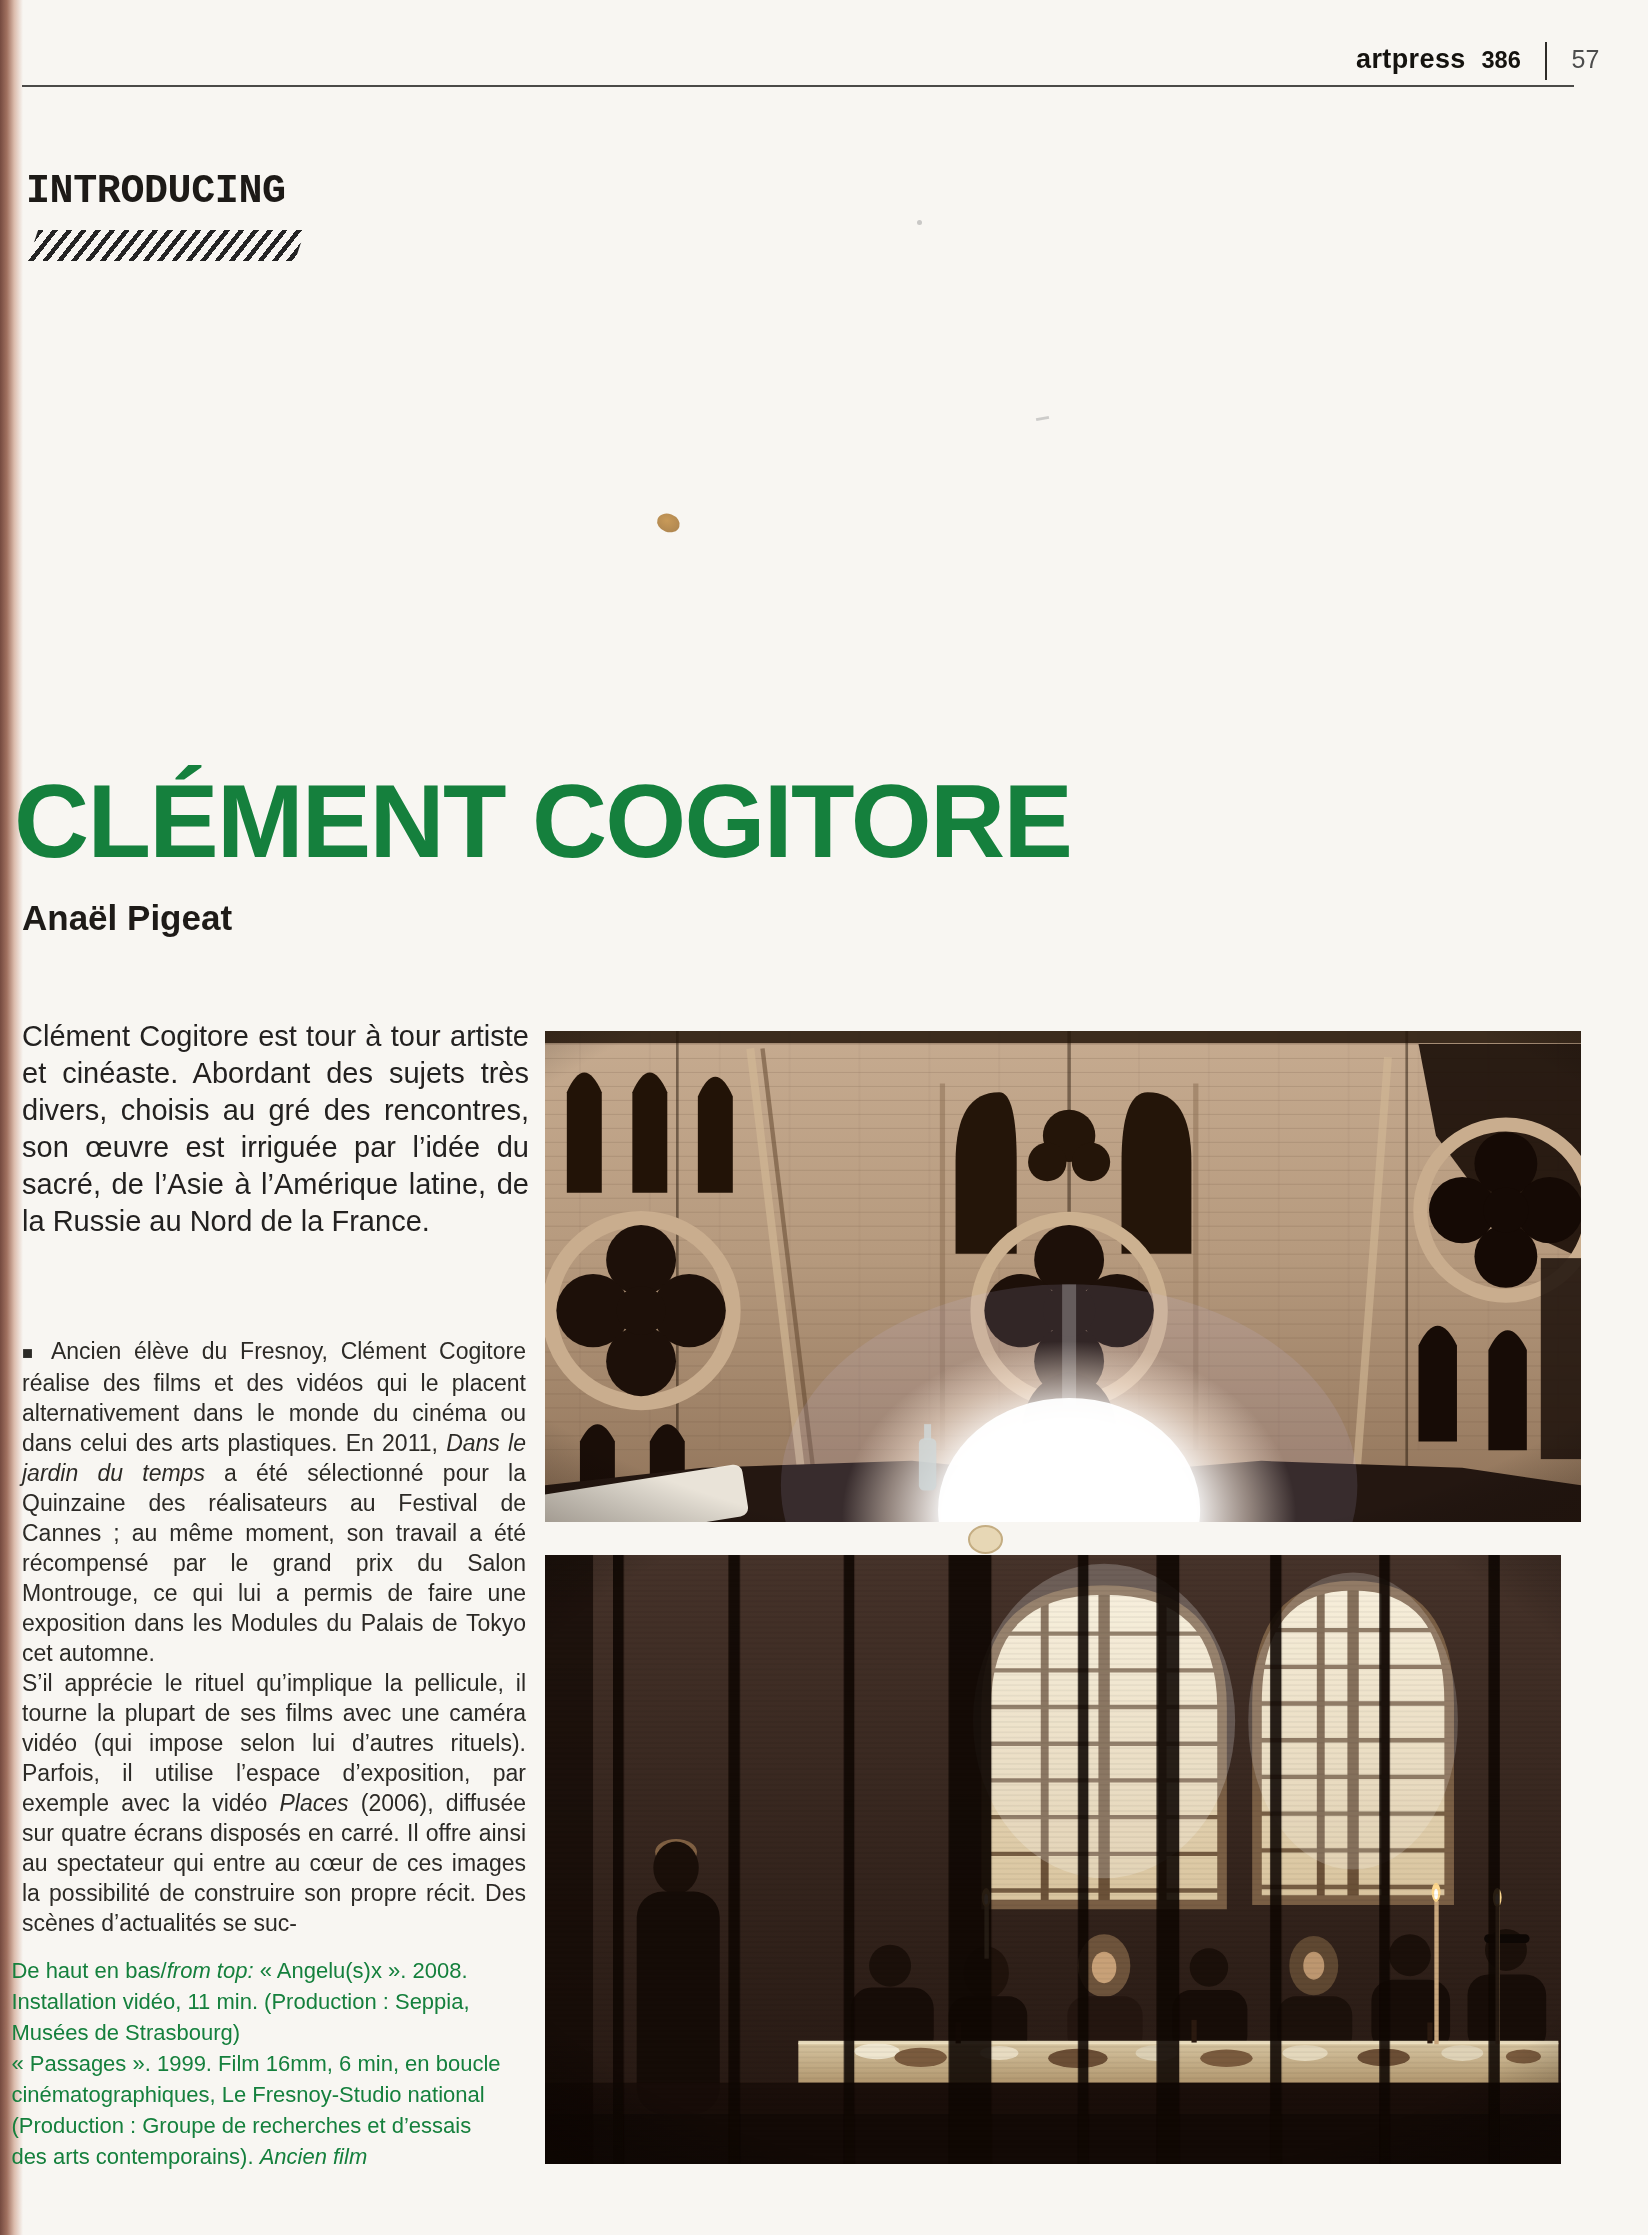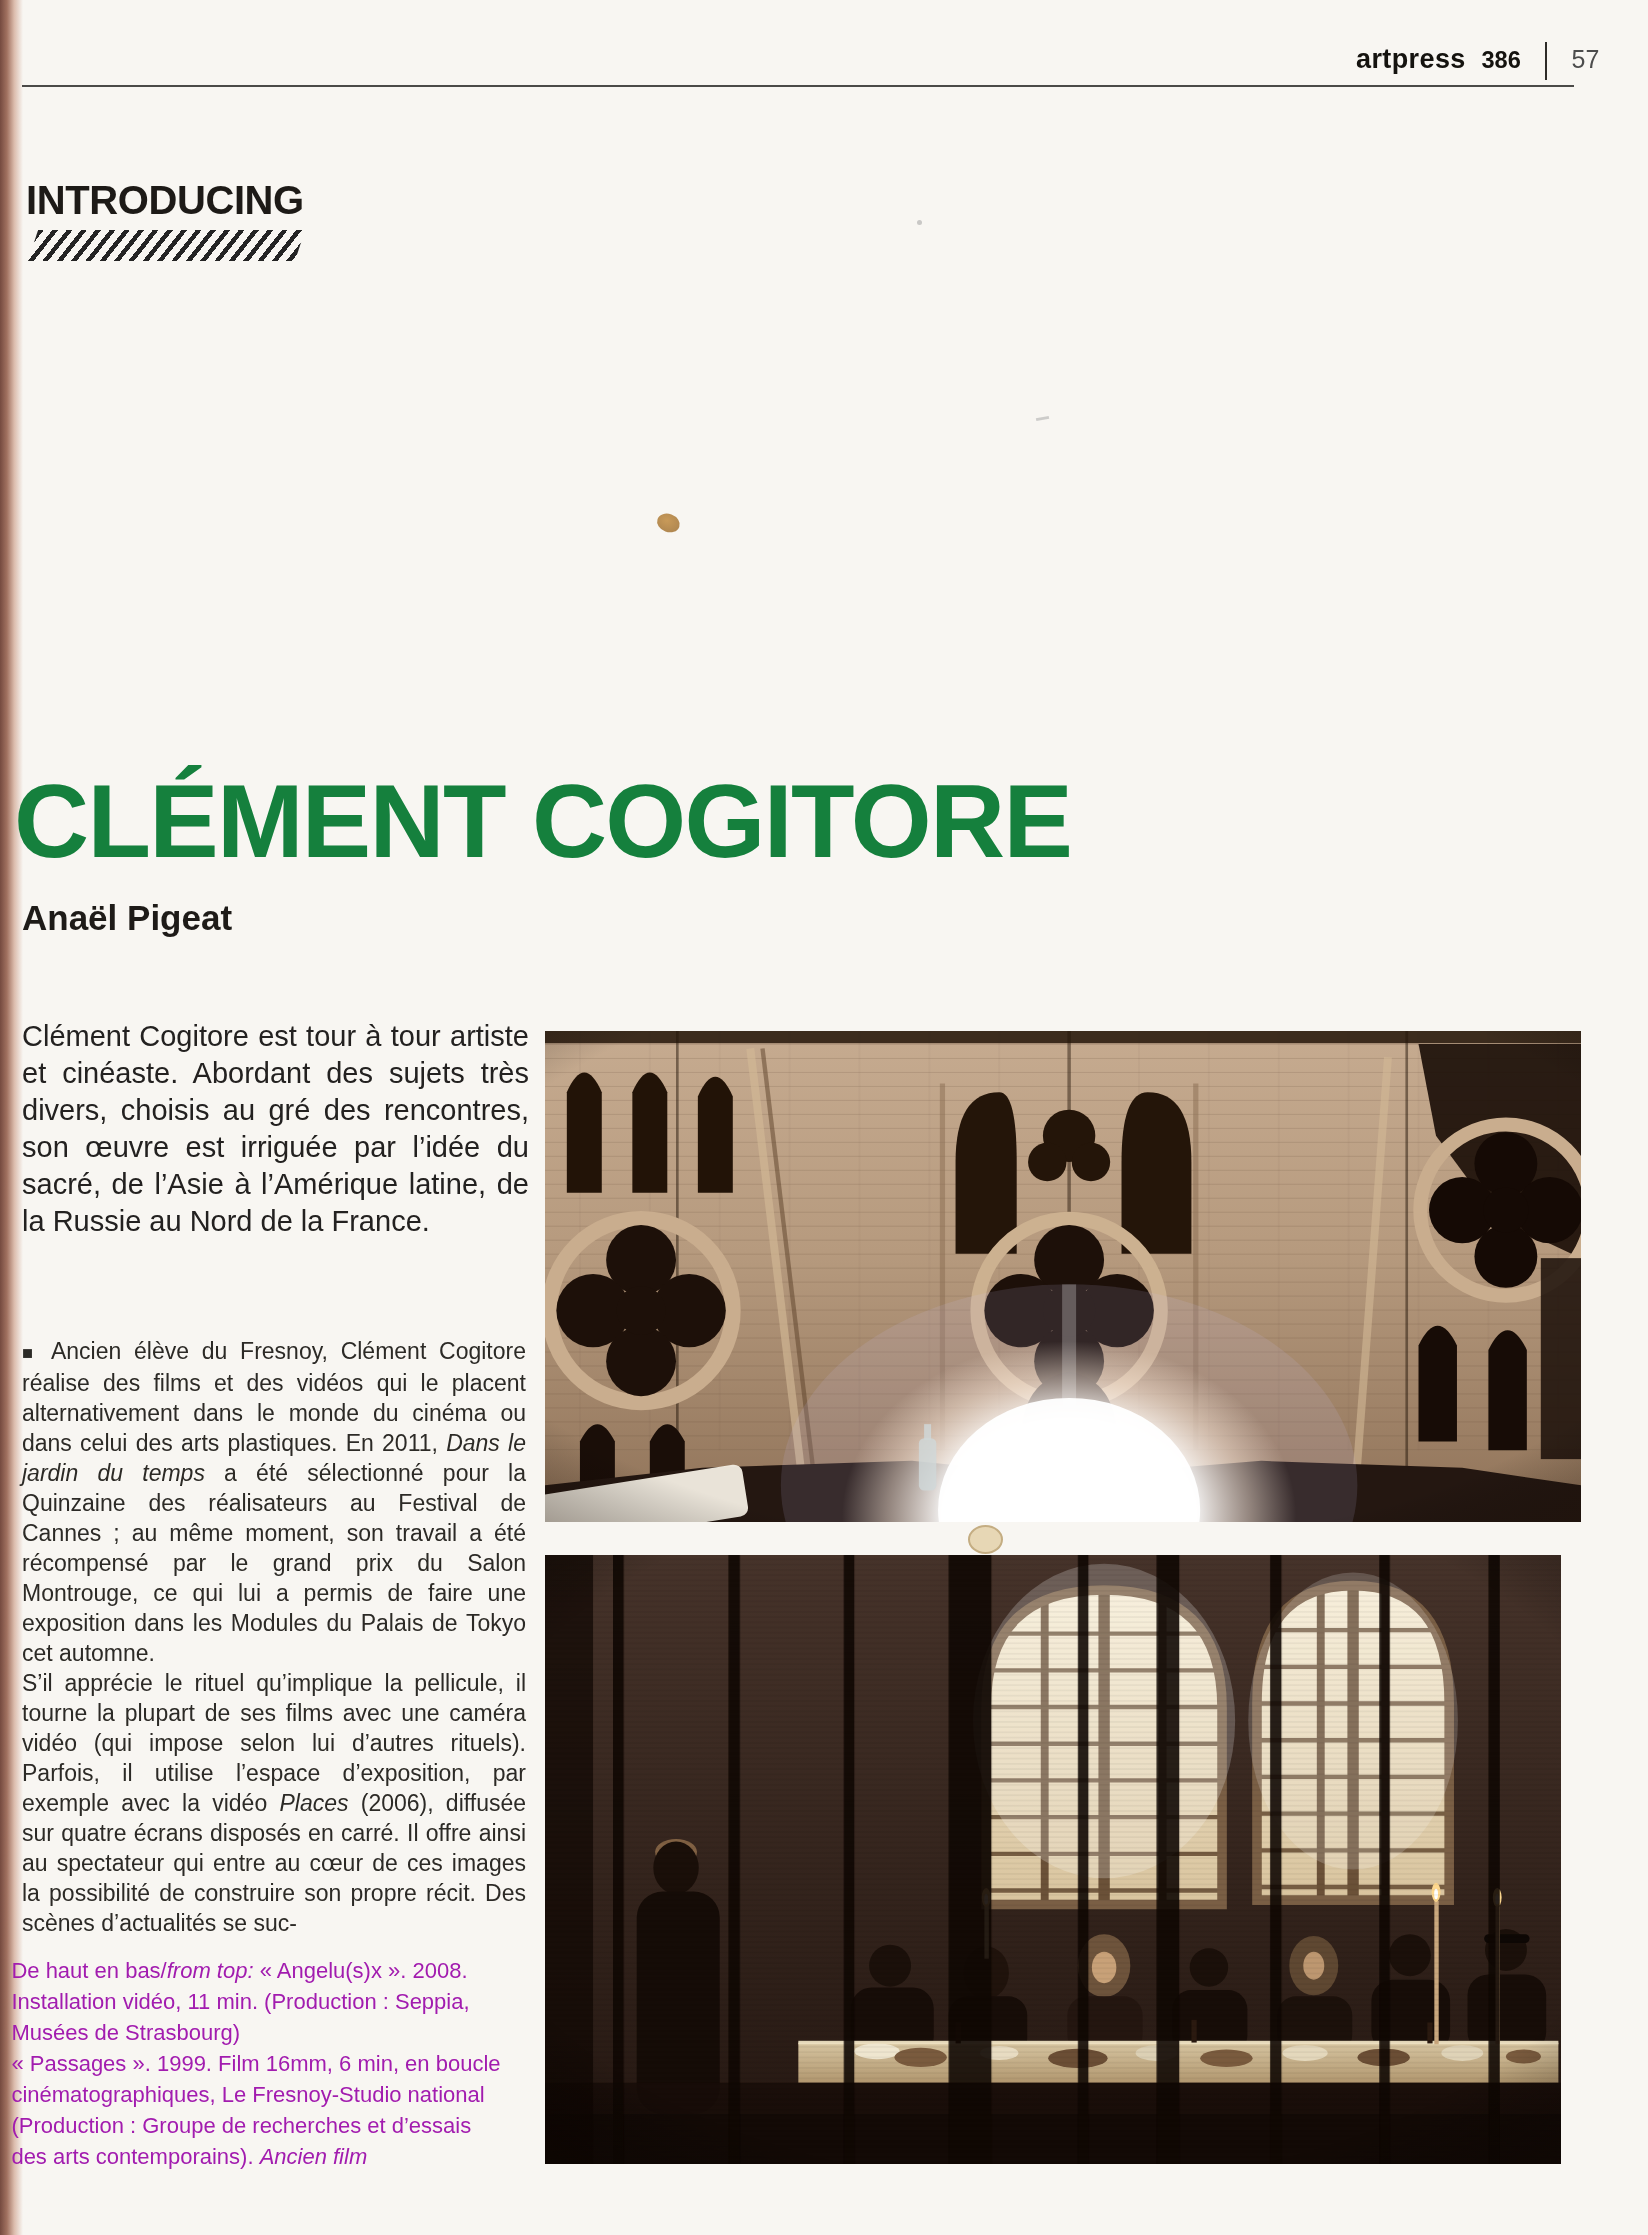--- a/index.html
+++ b/index.html
@@ -11,38 +11,38 @@
     background:linear-gradient(to right,#6e4136 0%,#9c6a58 30%,#dab9a9 62%,rgba(248,246,242,0) 100%);
     opacity:.95;}
 
   .masthead{left:1356px;top:42px;display:flex;align-items:flex-end;color:#15130f;gap:7px;}
   .brand{font-weight:700;font-size:27px;letter-spacing:0.4px;}
   .issue{font-weight:700;font-size:23.6px;margin-left:8.7px;padding-bottom:0.9px;}
   .hsep{width:1.7px;height:38px;background:#2e2c28;margin:0 17.5px -5.2px 17.5px;}
   .pagenum{font-size:25px;color:#4c4c4c;padding-bottom:0.9px;}
   .rule{left:22px;top:85px;width:1552px;height:1.7px;background:#4b4a48;}
 
-  .kicker{left:26px;top:178px;font-size:40px;font-weight:700;color:#1d1a17;letter-spacing:-0.4px;}
+  .kicker{left:26px;top:169px;font-size:40px;font-weight:700;color:#1d1a17;letter-spacing:-0.4px;font-family:Liberation Mono, monospace;}
   .hatch{left:28px;top:230px;width:267px;height:31px;
     background:repeating-linear-gradient(115deg,#242424 0 5.2px,rgba(0,0,0,0) 5.2px 13px);
     transform:skewX(-18deg);transform-origin:0 100%;}
 
   .title{left:14px;top:762px;font-size:104px;font-weight:700;letter-spacing:-1.7px;
          color:#15803d;white-space:nowrap;}
   .author{left:22px;top:898px;font-size:35px;font-weight:700;color:#1e1b18;}
 
   .lead{left:22px;top:1018px;width:507px;font-size:29px;line-height:37px;
         text-align:justify;color:#232120;}
   .bodytext{left:22px;top:1336px;width:504px;font-size:23px;line-height:30px;
         text-align:justify;color:#2c2a26;}
   .bodytext p{margin:0;}
   .bullet{font-size:18.3px;}
   i{font-style:italic;}
 
-  .caption{left:11.4px;top:1955px;font-size:22px;line-height:31px;color:#a21caf;}
+  .caption{left:11.4px;top:1955px;font-size:22px;line-height:31px;color:#15803d;}
   .caption .cl{white-space:nowrap;}
 
   .fig{overflow:hidden;background:#b39878;}
   .fig svg{display:block;width:100%;height:100%;}
   .fig1{left:545px;top:1031px;width:1036px;height:491px;}
   .fig2{left:545px;top:1555px;width:1016px;height:609px;}
 
   .stain1{left:657px;top:514px;width:23px;height:17.5px;border-radius:50%;
     background:radial-gradient(ellipse at 40% 40%,#c08a3e,#9a6c30);opacity:.85;transform:rotate(20deg);}
   .stain2{left:968px;top:1525px;width:35px;height:29px;border-radius:50%;

